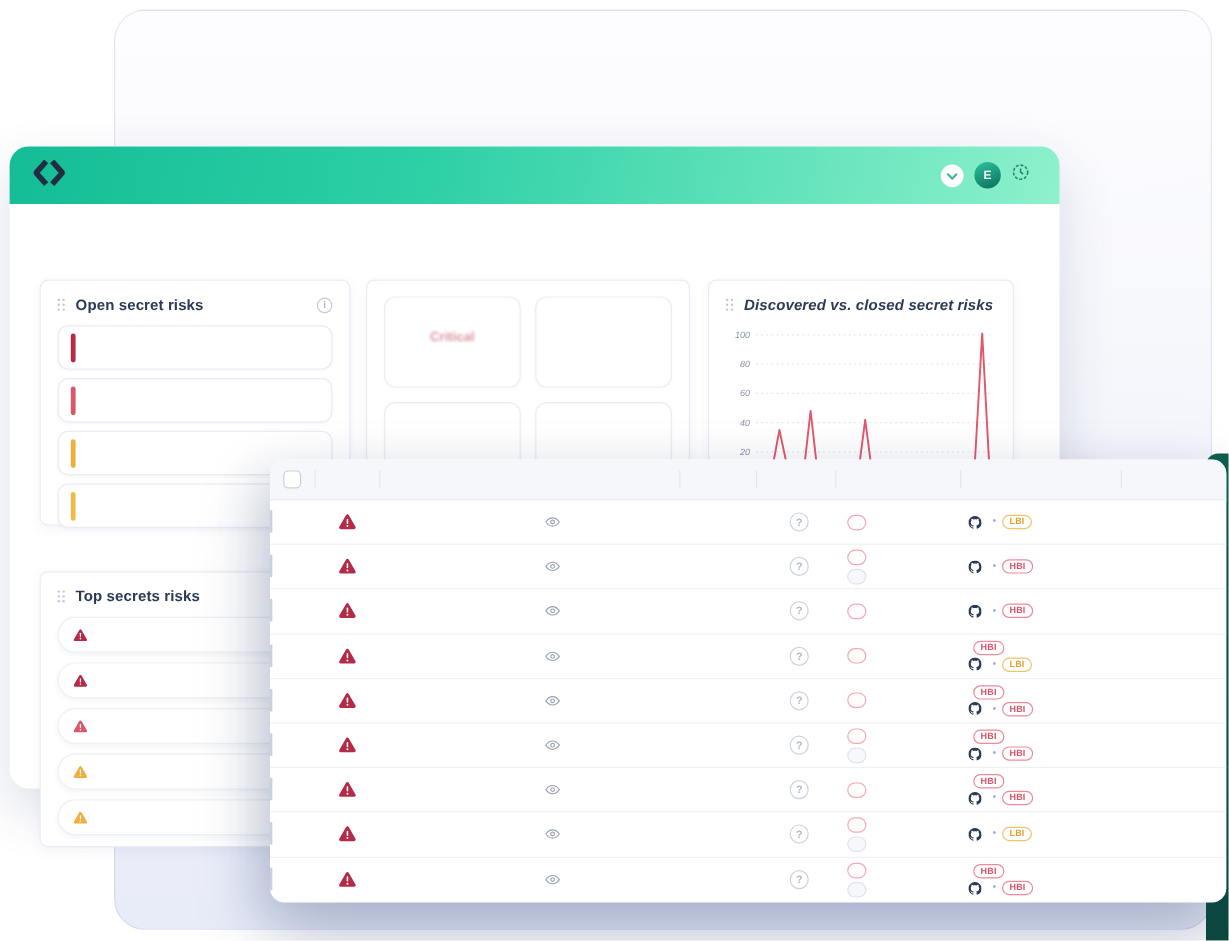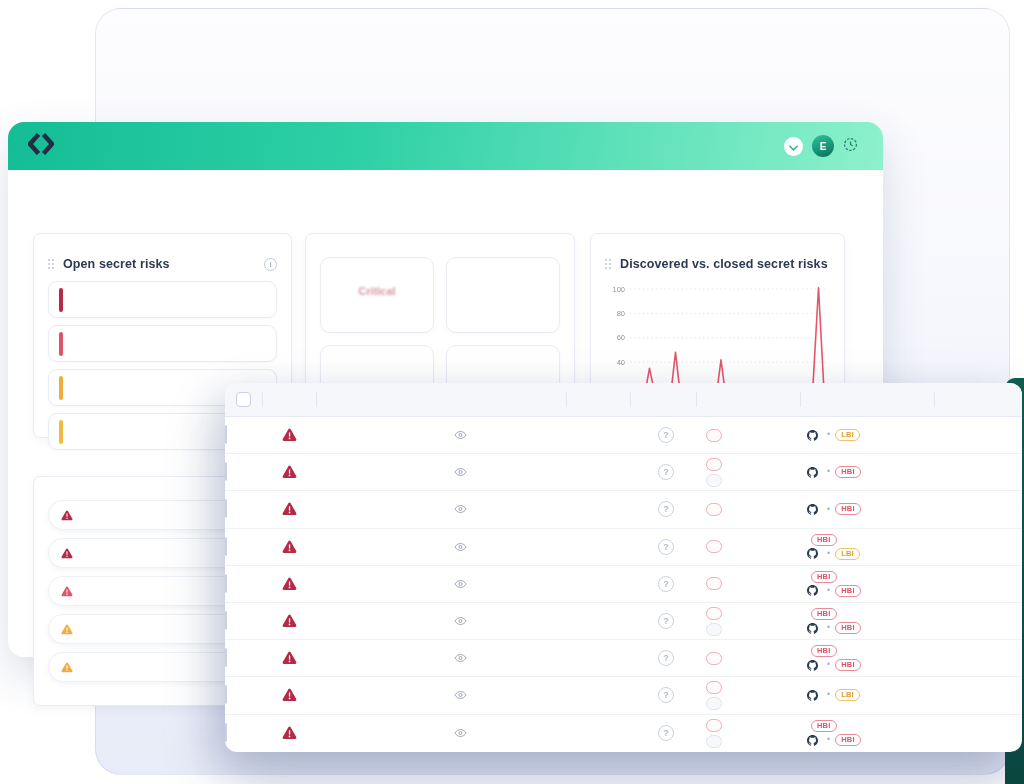--- a/index.html
+++ b/index.html
@@ -21,24 +21,24 @@
     background:linear-gradient(100deg,#14bd96 0%,#2ed0a6 40%,#8df1cc 100%);
     display:flex; align-items:center; justify-content:space-between; padding:0 25px 0 20px; }
   .hdr-right { display:flex; align-items:center; gap:9px; }
   .chev-btn { width:19px; height:19px; border-radius:50%; background:#fff; display:flex; align-items:center; justify-content:center; cursor:pointer; }
   .avatar { width:22px; height:22px; border-radius:50%; background:linear-gradient(160deg,#2ec3a0,#0a6f59);
     color:#fff; font-size:10px; font-weight:700; display:flex; align-items:center; justify-content:center; }
   .clock-btn { display:flex; align-items:center; opacity:.8; cursor:pointer; }
 
   .dash-body { position:absolute; left:0; top:48px; width:100%; height:487px; }
   .card { position:absolute; background:#fff; border:1px solid #e9ecf4; border-radius:7px;
-    box-shadow:0 3px 10px rgba(50,70,130,.05); padding:23px 14px; }
+    box-shadow:0 3px 10px rgba(50,70,130,.05); padding:13px 14px; }
   .card-open  { left:25px;  top:63px;  width:259px; height:205px; }
   .card-mttr  { left:297px; top:63px;  width:270px; height:205px; }
-  .card-chart { left:582px; top:63px;  width:255px; height:205px; }
+  .card-chart { left:582px; top:63px;  width:255px; height:205px;font-style:italic; }
   .card-top   { left:25px;  top:306px; width:330px; height:230px; }
 
   .card-head { display:flex; align-items:center; gap:8px; margin-bottom:10px; }
   .card-title { font-size:12.5px; font-weight:700; color:#2b3a55; letter-spacing:.1px; }
   .drag { display:inline-grid; grid-template-columns:repeat(2,3px); grid-auto-rows:3px; gap:1px; cursor:grab; }
   .drag i { width:2px; height:2px; border-radius:50%; background:#bfc8d8; }
   .info-icon { margin-left:auto; width:13px; height:13px; border-radius:50%; border:1px solid #c2cad9;
     color:#a8b2c4; font-size:8px; font-weight:700; display:flex; align-items:center; justify-content:center; cursor:pointer; }
 
   
@@ -259,20 +259,31 @@
             <text class="tick" x="77" y="143" text-anchor="middle">13/8</text>
             <text class="tick" x="122.5" y="143" text-anchor="middle">20/8</text>
             <text class="tick" x="168" y="143" text-anchor="middle">27/8</text>
             <text class="tick" x="213.5" y="143" text-anchor="middle">3/9</text>
             <polyline points="25.0,128.8 31.5,130.0 38.0,130.0 44.5,128.8 51.0,130.0 57.5,130.0 64.0,128.8 70.5,125.1 77.0,127.6 83.5,130.0 90.0,130.0 96.5,130.0 103.0,130.0 109.5,128.8 116.0,127.6 122.5,128.8 129.0,128.8 135.5,130.0 142.0,130.0 148.5,130.0 155.0,128.8 161.5,127.6 168.0,128.8 174.5,130.0 181.0,130.0 187.5,130.0 194.0,130.0 200.5,128.8 207.0,126.3 213.5,126.3 220.0,128.8" fill="none" stroke="#57d4c5" stroke-width="1.2" stroke-dasharray="3 2.2" stroke-linejoin="round" stroke-linecap="round"></polyline>
             <polyline points="25.0,120.2 31.5,127.6 38.0,122.7 44.5,87.3 51.0,117.8 57.5,130.0 64.0,128.8 70.5,71.4 77.0,128.8 83.5,130.0 90.0,127.6 96.5,127.6 103.0,130.0 109.5,128.8 116.0,78.8 122.5,128.8 129.0,120.2 135.5,127.6 142.0,130.0 148.5,130.0 155.0,130.0 161.5,126.3 168.0,130.0 174.5,126.3 181.0,130.0 187.5,130.0 194.0,128.8 200.5,127.6 207.0,121.5 213.5,6.8 220.0,128.8" fill="none" stroke="#e4566b" stroke-width="1.6" stroke-linejoin="round" stroke-linecap="round"></polyline>
           </svg>
       </section>
 
       <section class="card card-top">
+        <div class="card-head">
+          <span class="drag">
+              <i></i>
+              <i></i>
+              <i></i>
+              <i></i>
+              <i></i>
+              <i></i>
+            </span>
+          <span class="card-title">Top secrets risks</span>
+        </div>
         <div class="top-items" id="top-items">
             <div class="top-item">
      <span class="tri-icon">
                 <svg viewBox="0 0 24 22" width="12" height="11">
                   <path d="M10.2 1.8c.8-1.4 2.8-1.4 3.6 0l9 15.6c.8 1.4-.2 3.1-1.8 3.1H3c-1.6 0-2.6-1.7-1.8-3.1l9-15.6z" fill="#b32b47"></path>
                   <rect x="11" y="6.6" width="2.1" height="7" rx="1" fill="#fff"></rect>
                   <circle cx="12.05" cy="16.4" r="1.35" fill="#fff"></circle>
                 </svg>
               </span>
      <span class="ti-lbl"></span>

